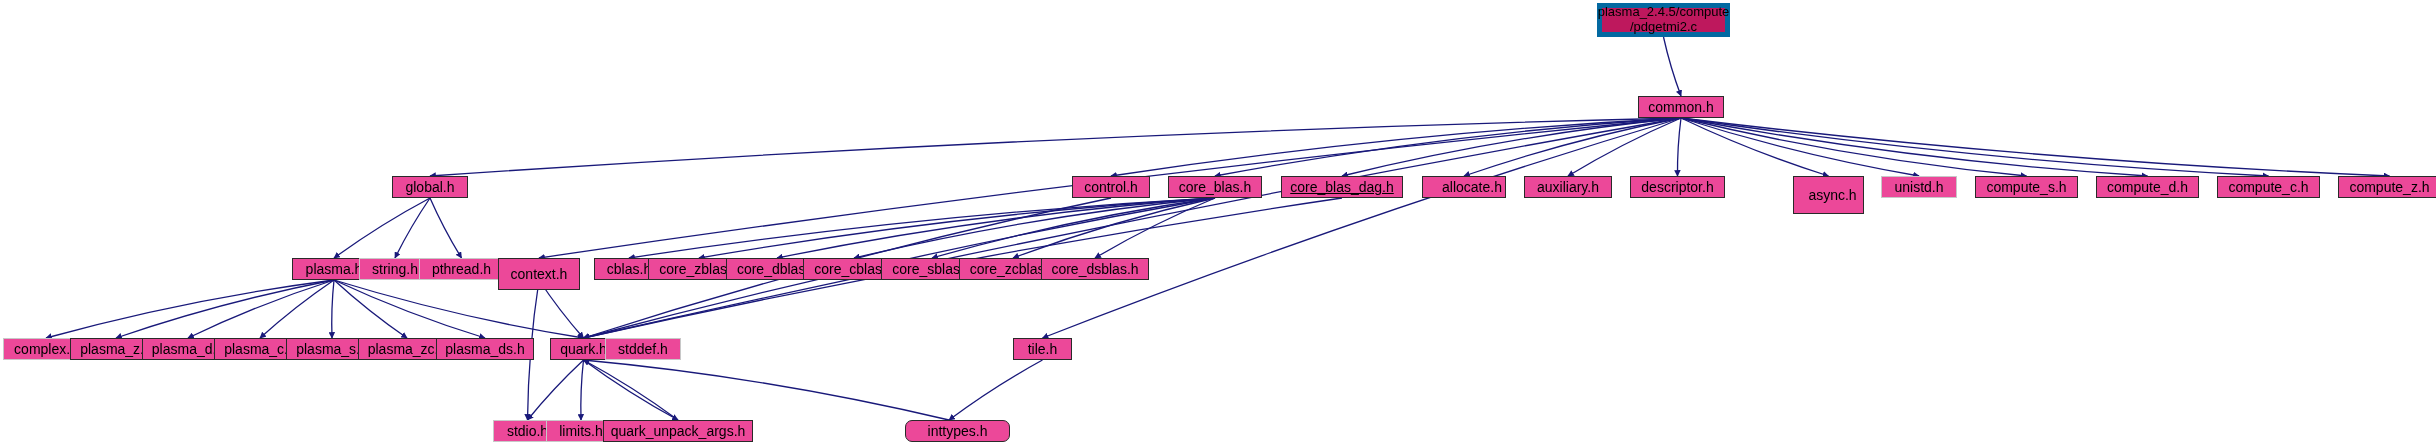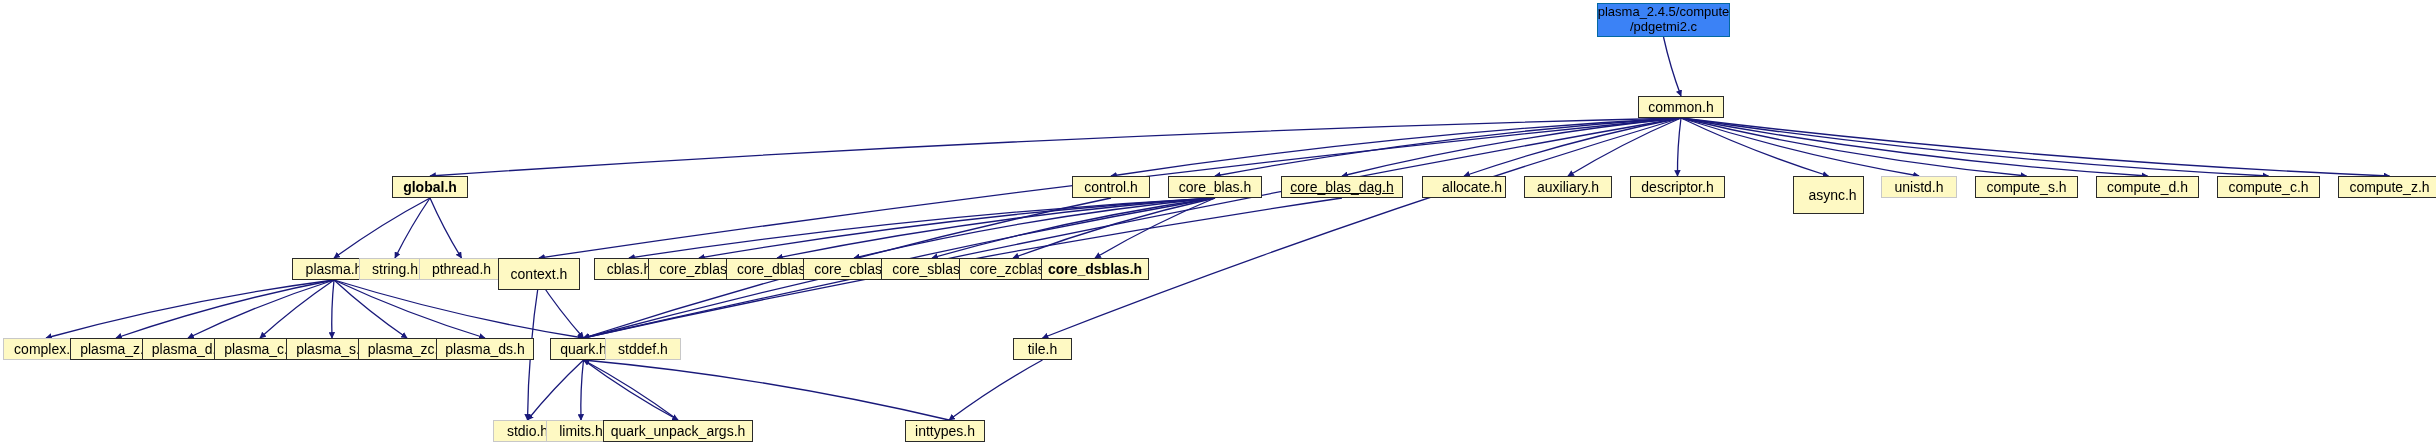--- a/index.html
+++ b/index.html
@@ -23,31 +23,31 @@
     height: 445px;
     pointer-events: none;
   }
   .node {
     position: absolute;
     box-sizing: border-box;
     display: flex;
     align-items: center;
     justify-content: center;
     text-align: center;
-    background: #fef9c3;
+    background: #ec4899;
     border: 1px solid #000000;
     color: #000000;
     font-size: 14px;
     line-height: 1.15;
     white-space: pre-line;
     z-index: 2;
   }
   .node.root {
-    background: #3b82f6;
-    border: 1px solid #0369a1;
+    background: #be185d;
+    border: 5px solid #0369a1;
     font-size: 13px;
   }
   .node.sys {
     border: 1px solid #c8c8c8;
   }
   .node.hdr {
     border: 1px solid #2a2a2a;
   }
 </style>
 </head>
@@ -107,21 +107,21 @@
         <path d="M 1215 198 Q 1152.9 223.8 1095 258" marker-end="url(#arrow)"></path>
         <path d="M 1215 198 Q 896.2198491071064 254.33185507955466 583.5 338" marker-end="url(#arrow)"></path>
         <path d="M 1342 198 Q 960.208875370991 254.2325497778331 583.5 338" marker-end="url(#arrow)"></path>
         <path d="M 1111 198 Q 843.6586915065488 254.46846264074676 583.5 338" marker-end="url(#arrow)"></path>
       </g>
   </svg>
   <div id="nodes">
       <div class="node root" style="left: 1597px; top: 3px; width: 133px; height: 34px;">plasma_2.4.5/compute
 /pdgetmi2.c</div>
       <div class="node hdr" style="left: 1638px; top: 96px; width: 86px; height: 22px;">common.h</div>
-      <div class="node hdr" style="left: 392px; top: 176px; width: 76px; height: 22px; font-weight: bold;">global.h</div>
+      <div class="node hdr" style="left: 392px; top: 176px; width: 76px; height: 22px;">global.h</div>
       <div class="node hdr" style="left: 1072px; top: 176px; width: 78px; height: 22px;">control.h</div>
       <div class="node hdr" style="left: 1168px; top: 176px; width: 94px; height: 22px;">core_blas.h</div>
       <div class="node hdr" style="left: 1281px; top: 176px; width: 122px; height: 22px; text-decoration: underline;">core_blas_dag.h</div>
       <div class="node hdr" style="left: 1422px; top: 176px; width: 84px; height: 22px; padding-left: 16px;">allocate.h</div>
       <div class="node hdr" style="left: 1524px; top: 176px; width: 88px; height: 22px;">auxiliary.h</div>
       <div class="node hdr" style="left: 1630px; top: 176px; width: 95px; height: 22px;">descriptor.h</div>
       <div class="node hdr" style="left: 1793px; top: 176px; width: 71px; height: 38px; padding-left: 8px;">async.h</div>
       <div class="node sys" style="left: 1881px; top: 176px; width: 76px; height: 22px;">unistd.h</div>
       <div class="node hdr" style="left: 1975px; top: 176px; width: 103px; height: 22px;">compute_s.h</div>
       <div class="node hdr" style="left: 2096px; top: 176px; width: 103px; height: 22px;">compute_d.h</div>
@@ -130,29 +130,29 @@
       <div class="node hdr" style="left: 292px; top: 258px; width: 84px; height: 22px;">plasma.h</div>
       <div class="node sys" style="left: 359px; top: 258px; width: 72px; height: 22px;">string.h</div>
       <div class="node sys" style="left: 419px; top: 258px; width: 85px; height: 22px;">pthread.h</div>
       <div class="node hdr" style="left: 498px; top: 258px; width: 82px; height: 32px;">context.h</div>
       <div class="node hdr" style="left: 594px; top: 258px; width: 70px; height: 22px;">cblas.h</div>
       <div class="node hdr" style="left: 648px; top: 258px; width: 102px; height: 22px;">core_zblas.h</div>
       <div class="node hdr" style="left: 726px; top: 258px; width: 102px; height: 22px;">core_dblas.h</div>
       <div class="node hdr" style="left: 803px; top: 258px; width: 102px; height: 22px;">core_cblas.h</div>
       <div class="node hdr" style="left: 881px; top: 258px; width: 102px; height: 22px;">core_sblas.h</div>
       <div class="node hdr" style="left: 959px; top: 258px; width: 108px; height: 22px;">core_zcblas.h</div>
-      <div class="node hdr" style="left: 1041px; top: 258px; width: 108px; height: 22px; font-weight: bold;">core_dsblas.h</div>
+      <div class="node hdr" style="left: 1041px; top: 258px; width: 108px; height: 22px;">core_dsblas.h</div>
       <div class="node sys" style="left: 3px; top: 338px; width: 86px; height: 22px;">complex.h</div>
       <div class="node hdr" style="left: 70px; top: 338px; width: 92px; height: 22px;">plasma_z.h</div>
       <div class="node hdr" style="left: 142px; top: 338px; width: 92px; height: 22px;">plasma_d.h</div>
       <div class="node hdr" style="left: 214px; top: 338px; width: 92px; height: 22px;">plasma_c.h</div>
       <div class="node hdr" style="left: 286px; top: 338px; width: 92px; height: 22px;">plasma_s.h</div>
       <div class="node hdr" style="left: 358px; top: 338px; width: 98px; height: 22px;">plasma_zc.h</div>
       <div class="node hdr" style="left: 436px; top: 338px; width: 98px; height: 22px;">plasma_ds.h</div>
       <div class="node hdr" style="left: 550px; top: 338px; width: 67px; height: 22px;">quark.h</div>
       <div class="node sys" style="left: 605px; top: 338px; width: 76px; height: 22px;">stddef.h</div>
       <div class="node hdr" style="left: 1013px; top: 338px; width: 59px; height: 22px;">tile.h</div>
       <div class="node sys" style="left: 493px; top: 420px; width: 69px; height: 22px;">stdio.h</div>
       <div class="node sys" style="left: 546px; top: 420px; width: 70px; height: 22px;">limits.h</div>
       <div class="node hdr" style="left: 603px; top: 420px; width: 150px; height: 22px;">quark_unpack_args.h</div>
-      <div class="node hdr" style="left: 905px; top: 420px; width: 80px; height: 22px;">inttypes.h</div>
+      <div class="node hdr" style="left: 905px; top: 420px; width: 105px; height: 22px; border-radius: 7px;">inttypes.h</div>
     </div>
 </div>
 
 </body></html>

